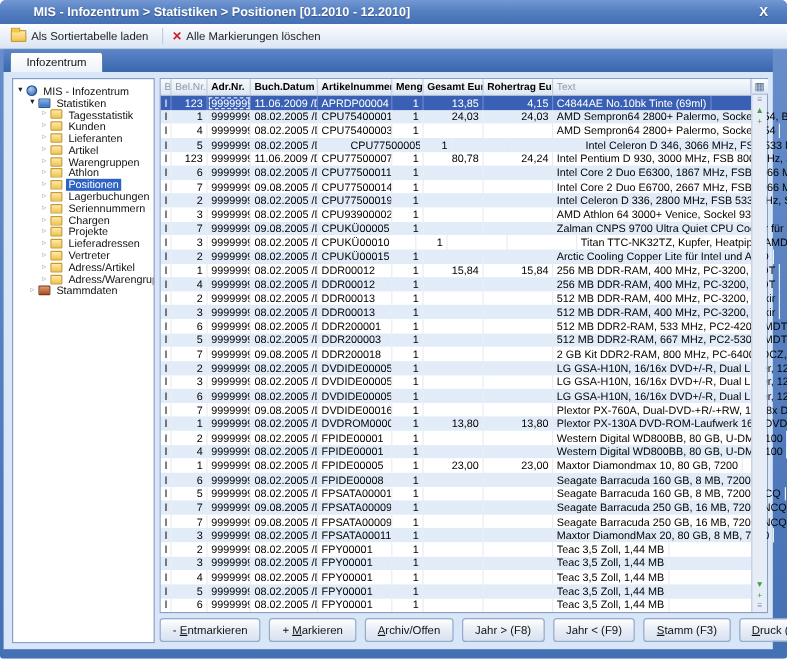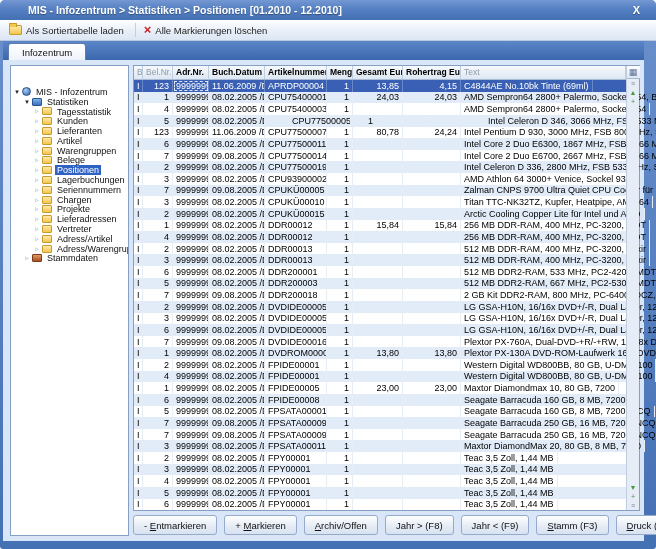--- a/index.html
+++ b/index.html
@@ -36,21 +36,21 @@
   .tabstrip{height:19px;flex:none;display:flex;align-items:flex-end;
     background:linear-gradient(#5c86c8,#3b67ad);padding-left:5px;}
   .tab{height:17px;display:flex;align-items:center;padding:0 13px;font-size:9.5px;color:#111;
     background:linear-gradient(#ffffff,#eef3fa);border:1px solid #5f7eae;border-bottom:none;
     border-radius:3px 3px 0 0;cursor:default;}
 
   .main{flex:1;display:flex;gap:4px;background:#d9e6f7;padding:5px 4px 5px 7px;min-height:0;}
 
   
   .tree-panel{width:119px;flex:none;background:#fff;border:1px solid #85a0c4;
-    overflow:hidden;padding-top:21px;}
+    overflow:hidden;padding-top:5px;}
   .titem{display:flex;align-items:center;height:9.8px;font-size:9px;color:#111;
     white-space:nowrap;cursor:default;}
   .tarrow{width:8px;flex:none;font-size:7px;line-height:8px;text-align:center;}
   .tarrow.expanded{color:#222;}
   .tarrow.collapsed{color:#9db2c8;}
   .ticon{width:10px;height:8px;flex:none;margin:0 3px 0 1px;border-radius:1px;}
   .ticon.folder{background:linear-gradient(#ffeaae,#f2c54b);border:1px solid #c79b2e;}
   .ticon.globe{width:9px;height:9px;border-radius:50%;
     background:radial-gradient(circle at 35% 30%,#aecdf2,#2c62b0);border:1px solid #244f8e;}
   .ticon.stats{background:linear-gradient(#7fb2e8,#3a6fc0);border:1px solid #2c568f;}
@@ -159,21 +159,21 @@
             <span class="tlabel">Artikel</span>
           </div>
           <div class="titem" style="padding-left: 22px;">
             <span class="tarrow collapsed">▹</span>
             <span class="ticon folder"></span>
             <span class="tlabel">Warengruppen</span>
           </div>
           <div class="titem" style="padding-left: 22px;">
             <span class="tarrow collapsed">▹</span>
             <span class="ticon folder"></span>
-            <span class="tlabel">Belege</span>
+            <span class="tlabel">Athlon</span>
           </div>
           <div class="titem tsel" style="padding-left: 22px;">
             <span class="tarrow collapsed">▹</span>
             <span class="ticon folder"></span>
             <span class="tlabel">Positionen</span>
           </div>
           <div class="titem" style="padding-left: 22px;">
             <span class="tarrow collapsed">▹</span>
             <span class="ticon folder"></span>
             <span class="tlabel">Lagerbuchungen</span>
@@ -343,21 +343,21 @@
                   <div class="cell right" style="width: 26px;">1</div>
                   <div class="cell right" style="width: 50px;"></div>
                   <div class="cell right" style="width: 58px;"></div>
                   <div class="cell grow-col">Zalman CNPS 9700 Ultra Quiet CPU Cooler für Intel un</div>
                 </div>
                 <div class="drow">
                   <div class="cell" style="width: 9px;">I</div>
                   <div class="cell right" style="width: 30px;">3</div>
                   <div class="cell" style="width: 36px;">99999999</div>
                   <div class="cell" style="width: 56px;">08.02.2005 /Di</div>
-                  <div class="cell" style="width: 62px;">CPUKÜ00010</div>
+                  <div class="cell" style="width: 82px;">CPUKÜ00010</div>
                   <div class="cell right" style="width: 26px;">1</div>
                   <div class="cell right" style="width: 50px;"></div>
                   <div class="cell right" style="width: 58px;"></div>
                   <div class="cell grow-col">Titan TTC-NK32TZ, Kupfer, Heatpipe, AMD 64</div>
                 </div>
                 <div class="drow alt">
                   <div class="cell" style="width: 9px;">I</div>
                   <div class="cell right" style="width: 30px;">2</div>
                   <div class="cell" style="width: 36px;">99999999</div>
                   <div class="cell" style="width: 56px;">08.02.2005 /Di</div>

